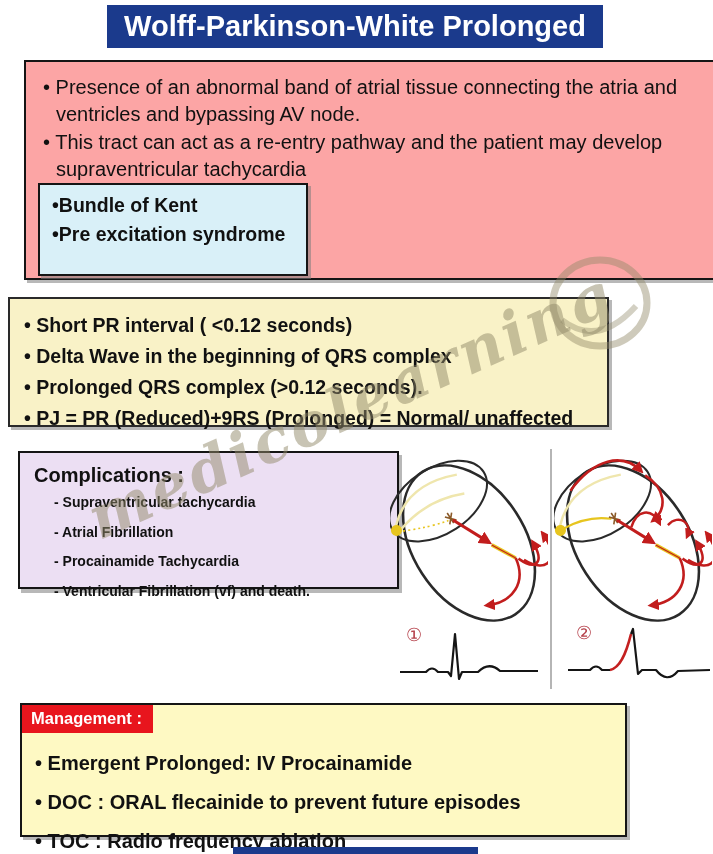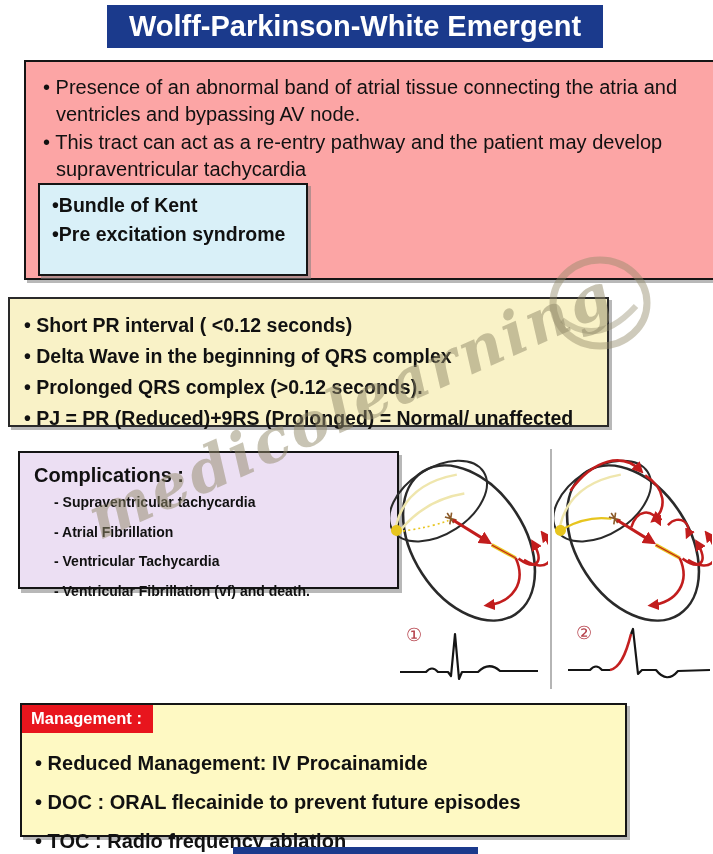--- a/index.html
+++ b/index.html
@@ -48,21 +48,21 @@
     transform:rotate(-24deg);font-family:"DejaVu Serif",serif;
     font-style:italic;font-weight:bold;font-size:60px;letter-spacing:3px;
     color:rgba(146,138,105,0.5);text-align:center;pointer-events:none;z-index:6;}
   #swirl{left:540px;top:248px;pointer-events:none;z-index:6;}
   #bottom-bar{left:233px;top:847px;width:245px;height:7px;background:#1b3a8c;}
   svg{display:block;}
 </style>
 </head>
 <body>
 
-<div class="abs" id="title-bar">Wolff-Parkinson-White Emergent</div>
+<div class="abs" id="title-bar">Wolff-Parkinson-White Prolonged</div>
 
 <div class="abs" id="def-box">
   <p>• Presence of an abnormal band of atrial tissue connecting the atria and ventricles and bypassing AV node.</p>
   <p>• This tract can act as a re-entry pathway and the patient may develop supraventricular tachycardia</p>
 </div>
 
 <div class="abs" id="kent-box">
   <div>•Bundle of Kent</div>
   <div>•Pre excitation syndrome</div>
 </div>
@@ -71,21 +71,21 @@
   <div>• Short PR interval ( &lt;0.12 seconds)</div>
   <div>• Delta Wave in the beginning of QRS complex</div>
   <div>• Prolonged QRS complex (&gt;0.12 seconds).</div>
   <div>• PJ = PR (Reduced)+9RS (Prolonged) = Normal/ unaffected</div>
 </div>
 
 <div class="abs" id="comp-box">
   <div class="head">Complications :</div>
   <div class="item">- Supraventricular tachycardia</div>
   <div class="item">- Atrial Fibrillation</div>
-  <div class="item">- Ventricular Tachycardia</div>
+  <div class="item">- Procainamide Tachycardia</div>
   <div class="item">- Ventricular Fibrillation (vf) and death.</div>
 </div>
 
 <svg class="abs" style="left:390px;top:447px;" width="158" height="192" viewBox="0 0 158 192">
   <defs>
     <marker id="arrh" viewBox="0 0 10 10" refX="7" refY="5" markerWidth="4.4" markerHeight="4.4" orient="auto-start-reverse">
       <path d="M0,0 L10,5 L0,10 z" fill="#c21d1d"></path>
     </marker>
   </defs>
   <g transform="rotate(-33 79 96)">
@@ -137,21 +137,21 @@
 
 <svg class="abs" style="left:566px;top:626px;" width="146" height="64" viewBox="0 0 146 64">
   <path d="M2,44 L24,44 Q30,37 36,44 L44,44" fill="none" stroke="#151515" stroke-width="2.2"></path>
   <path d="M44,44 C54,42 60,28 65,8" fill="none" stroke="#c42020" stroke-width="2.6"></path>
   <path d="M65,8 L67,3 L72,48 L76,44 L90,44 Q101,58 112,45 L144,44" fill="none" stroke="#151515" stroke-width="2.2" stroke-linejoin="round"></path>
 </svg>
 
 <div class="abs" id="mgmt-box">
   <div id="mgmt-tab">Management :</div>
   <div id="mgmt-list">
-    <div>• Reduced Management: IV Procainamide</div>
+    <div>• Emergent Prolonged: IV Procainamide</div>
     <div>• DOC :  ORAL flecainide to prevent future episodes</div>
     <div>• TOC :  Radio frequency ablation</div>
   </div>
 </div>
 
 <div class="abs" id="watermark">medicolearning</div>
 <svg class="abs" id="swirl" width="120" height="112" viewBox="0 0 120 112">
   <ellipse cx="60" cy="55" rx="47" ry="43" fill="none" stroke="rgba(146,138,105,0.45)" stroke-width="7"></ellipse>
   <path d="M22,72 Q58,100 96,58" fill="none" stroke="rgba(146,138,105,0.4)" stroke-width="6"></path>
 </svg>

